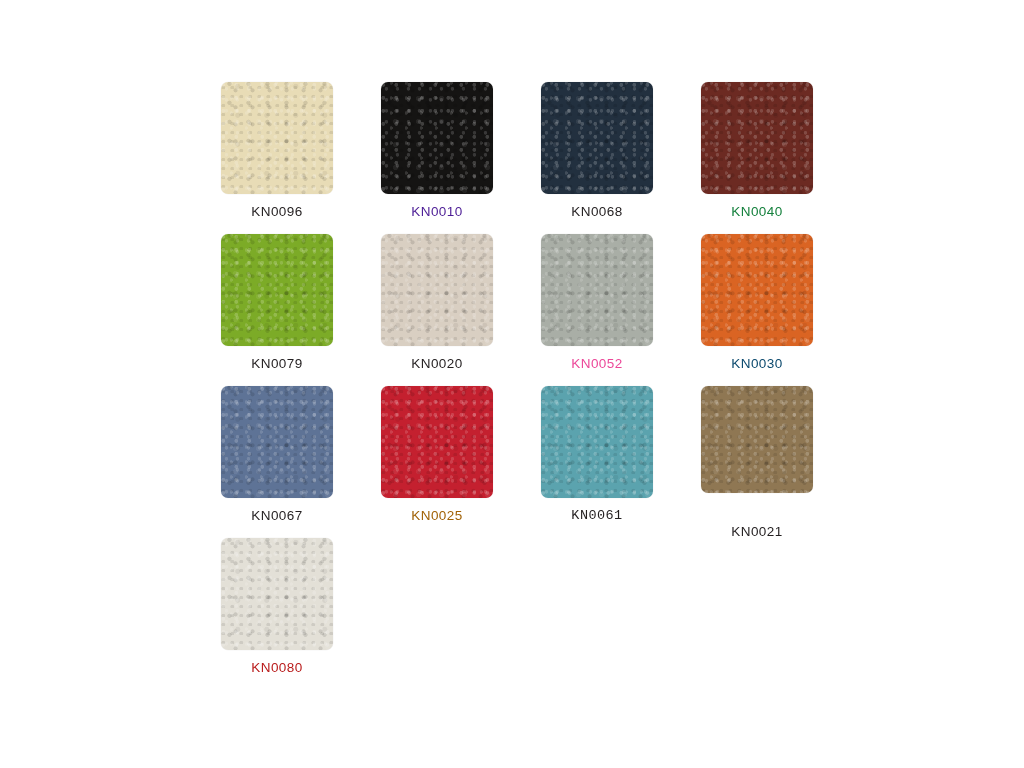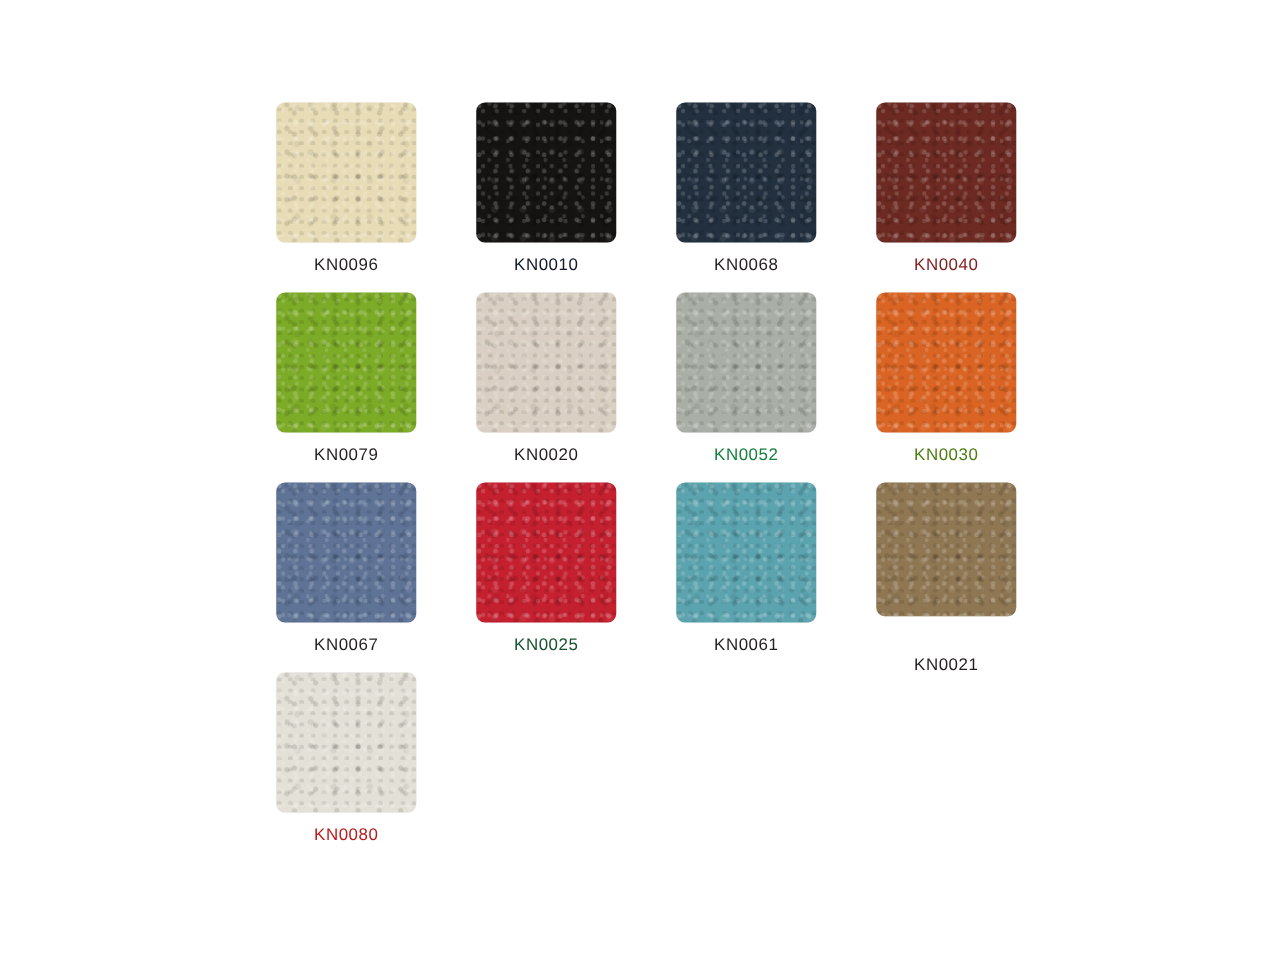--- a/index.html
+++ b/index.html
@@ -96,57 +96,57 @@
 <body style="background: rgb(255, 255, 255);">
 
 <div id="swatch-board" style="background: rgb(255, 255, 255); padding-left: 28px;">
   <div id="swatch-grid">
       <div class="swatch-cell">
         <div class="swatch-chip" style="background-color: rgb(232, 220, 182);"></div>
         <div class="swatch-label" style="color: rgb(35, 31, 32);">KN0096</div>
       </div>
       <div class="swatch-cell">
         <div class="swatch-chip" style="background-color: rgb(21, 20, 19);"></div>
-        <div class="swatch-label" style="color: #0f172a;">KN0010</div>
+        <div class="swatch-label" style="color: #4c1d95;">KN0010</div>
       </div>
       <div class="swatch-cell">
         <div class="swatch-chip" style="background-color: rgb(34, 48, 63);"></div>
         <div class="swatch-label" style="color: rgb(35, 31, 32);">KN0068</div>
       </div>
       <div class="swatch-cell">
         <div class="swatch-chip" style="background-color: rgb(108, 42, 34);"></div>
-        <div class="swatch-label" style="color: #7f1d1d;">KN0040</div>
+        <div class="swatch-label" style="color: #15803d;">KN0040</div>
       </div>
       <div class="swatch-cell">
         <div class="swatch-chip" style="background-color: rgb(124, 171, 39);"></div>
         <div class="swatch-label" style="color: rgb(35, 31, 32);">KN0079</div>
       </div>
       <div class="swatch-cell">
         <div class="swatch-chip" style="background-color: rgb(217, 207, 194);"></div>
         <div class="swatch-label" style="color: rgb(35, 31, 32);">KN0020</div>
       </div>
       <div class="swatch-cell">
         <div class="swatch-chip" style="background-color: rgb(169, 174, 166);"></div>
-        <div class="swatch-label" style="color: #15803d;">KN0052</div>
+        <div class="swatch-label" style="color: #ec4899;">KN0052</div>
       </div>
       <div class="swatch-cell">
         <div class="swatch-chip" style="background-color: rgb(218, 100, 35);"></div>
-        <div class="swatch-label" style="color: #4d7c0f;">KN0030</div>
+        <div class="swatch-label" style="color: #0c4a6e;">KN0030</div>
       </div>
       <div class="swatch-cell">
         <div class="swatch-chip" style="background-color: rgb(94, 115, 150);"></div>
         <div class="swatch-label" style="color: rgb(35, 31, 32);">KN0067</div>
       </div>
       <div class="swatch-cell">
         <div class="swatch-chip" style="background-color: rgb(196, 32, 47);"></div>
-        <div class="swatch-label" style="color: #14532d;">KN0025</div>
+        <div class="swatch-label" style="color: #a16207;">KN0025</div>
       </div>
       <div class="swatch-cell">
         <div class="swatch-chip" style="background-color: rgb(91, 163, 174);"></div>
-        <div class="swatch-label" style="color: rgb(35, 31, 32);">KN0061</div>
+        <div class="swatch-label" style="color: rgb(35, 31, 32); font-family: Liberation Mono, monospace;">KN0061</div>
       </div>
       <div class="swatch-cell">
         <div class="swatch-chip" style="background-color: rgb(143, 119, 83);"></div>
         <div class="swatch-label" style="color: rgb(35, 31, 32); margin-top: 32px;">KN0021</div>
       </div>
       <div class="swatch-cell">
         <div class="swatch-chip" style="background-color: rgb(227, 224, 215);"></div>
         <div class="swatch-label" style="color: #b91c1c;">KN0080</div>
       </div>
     </div>

